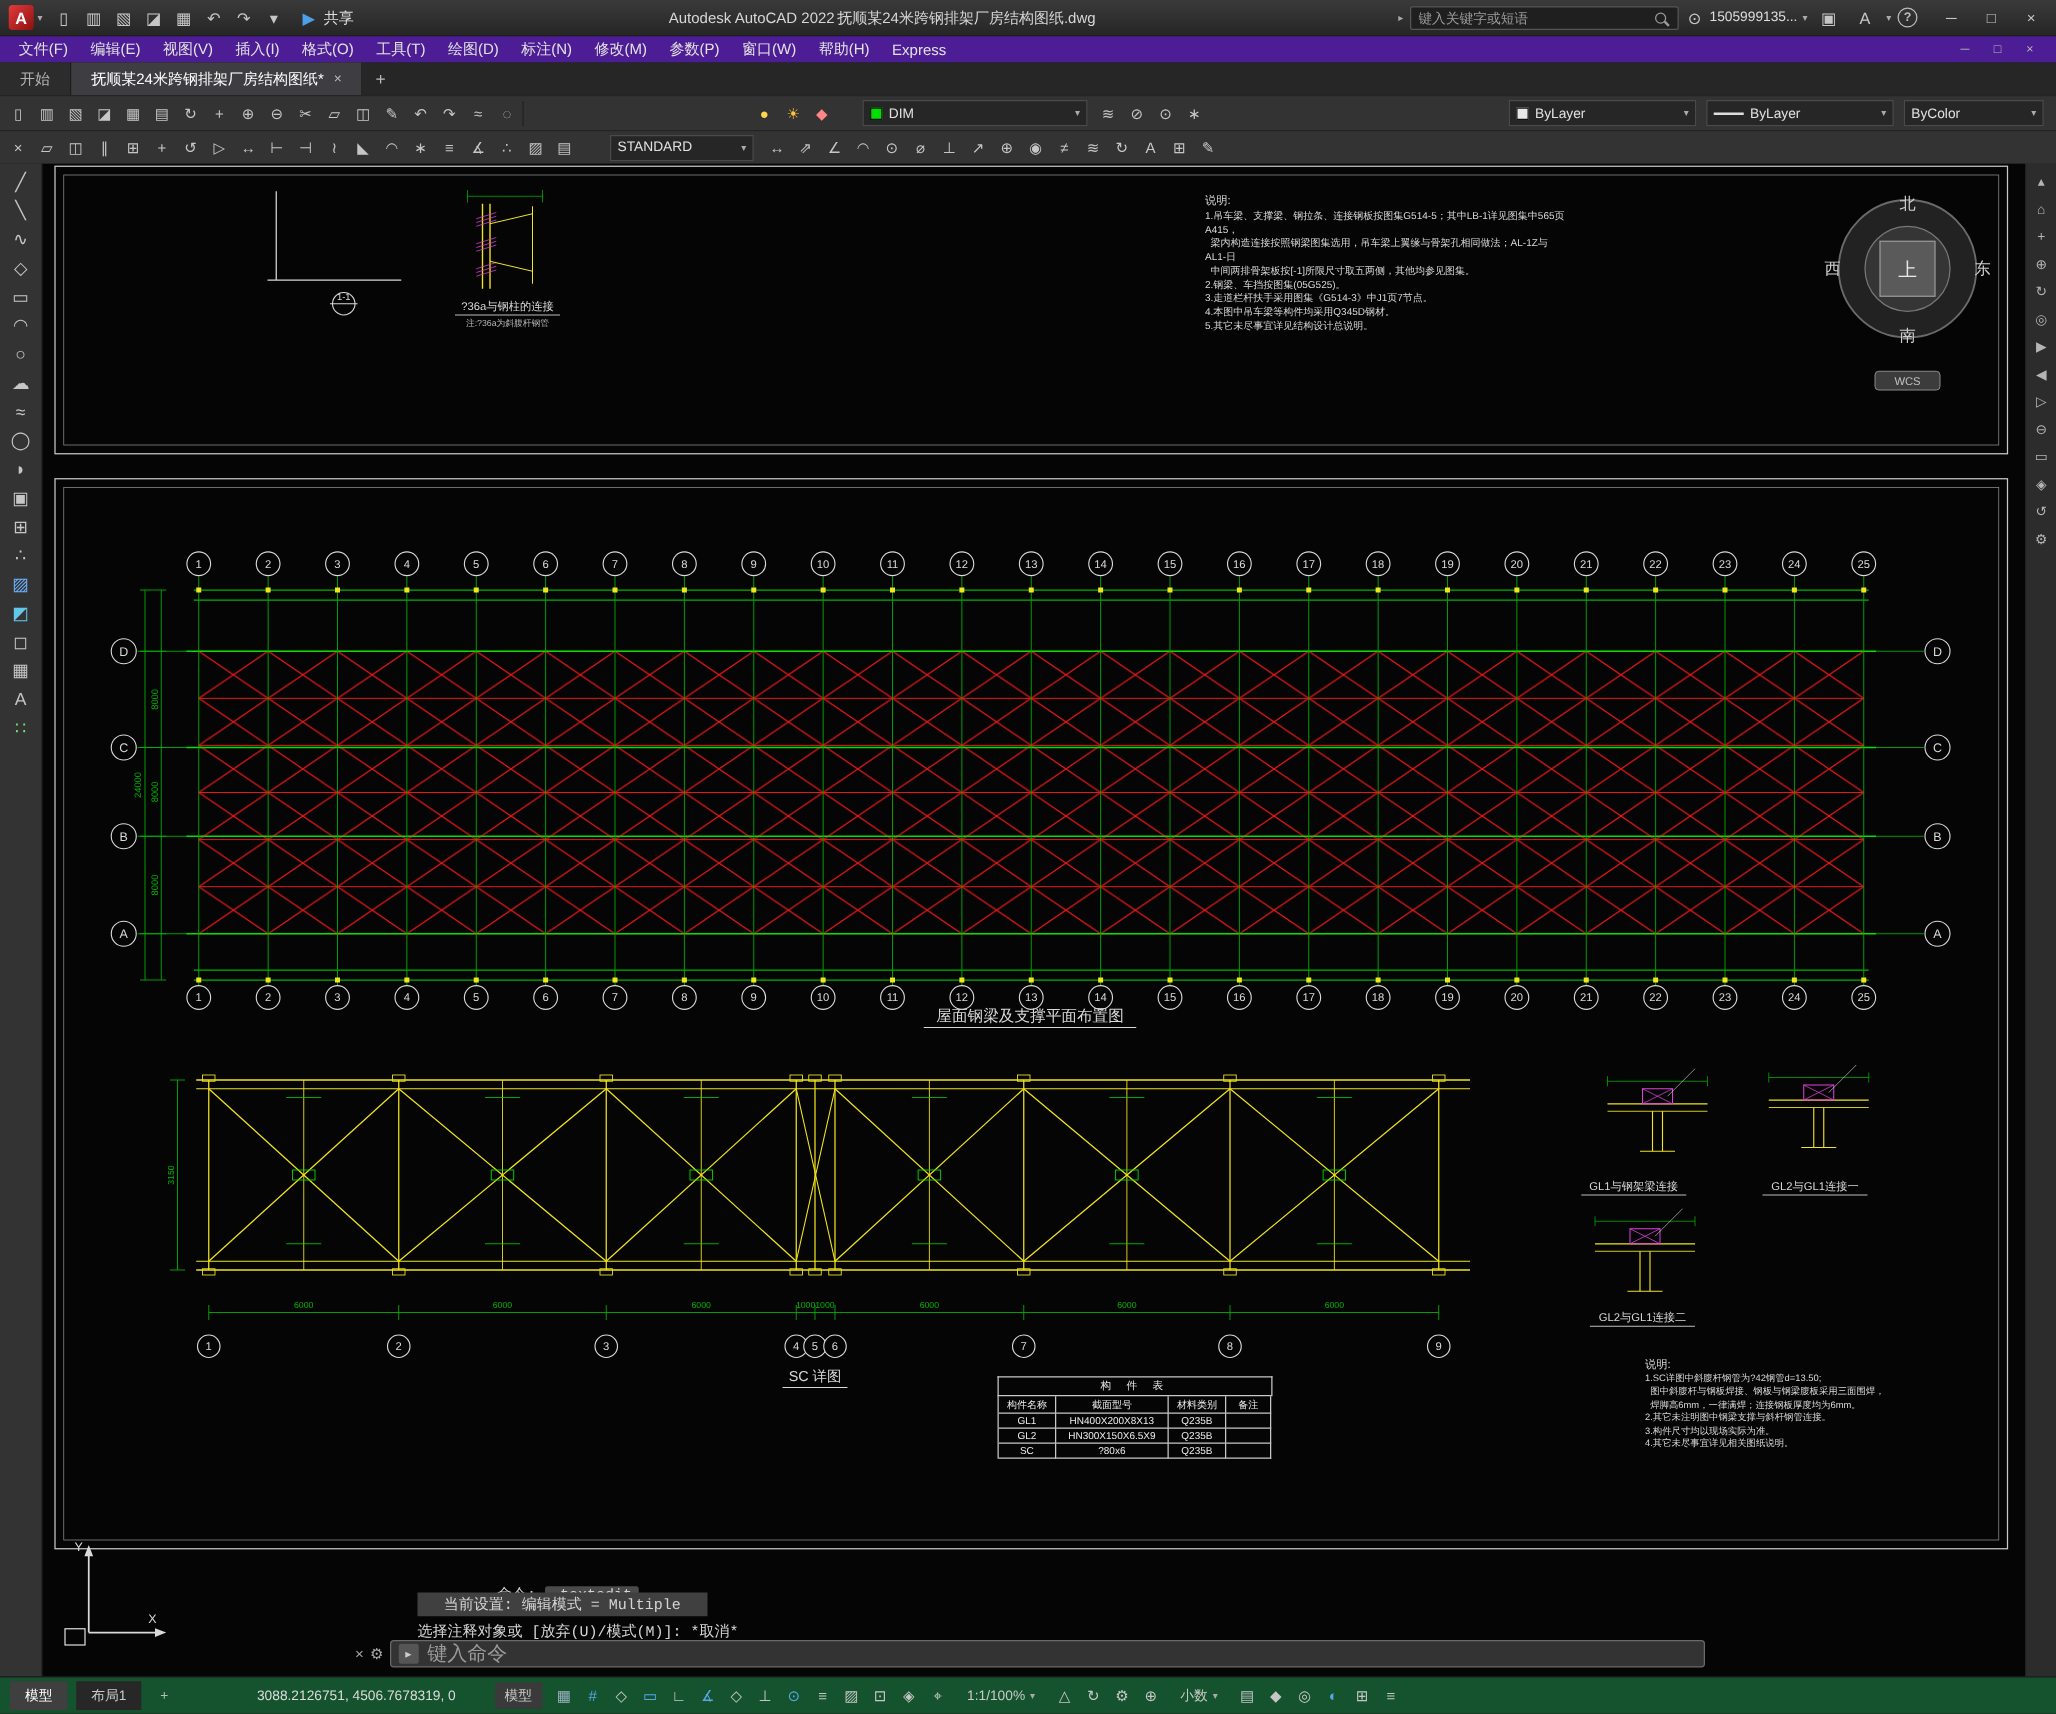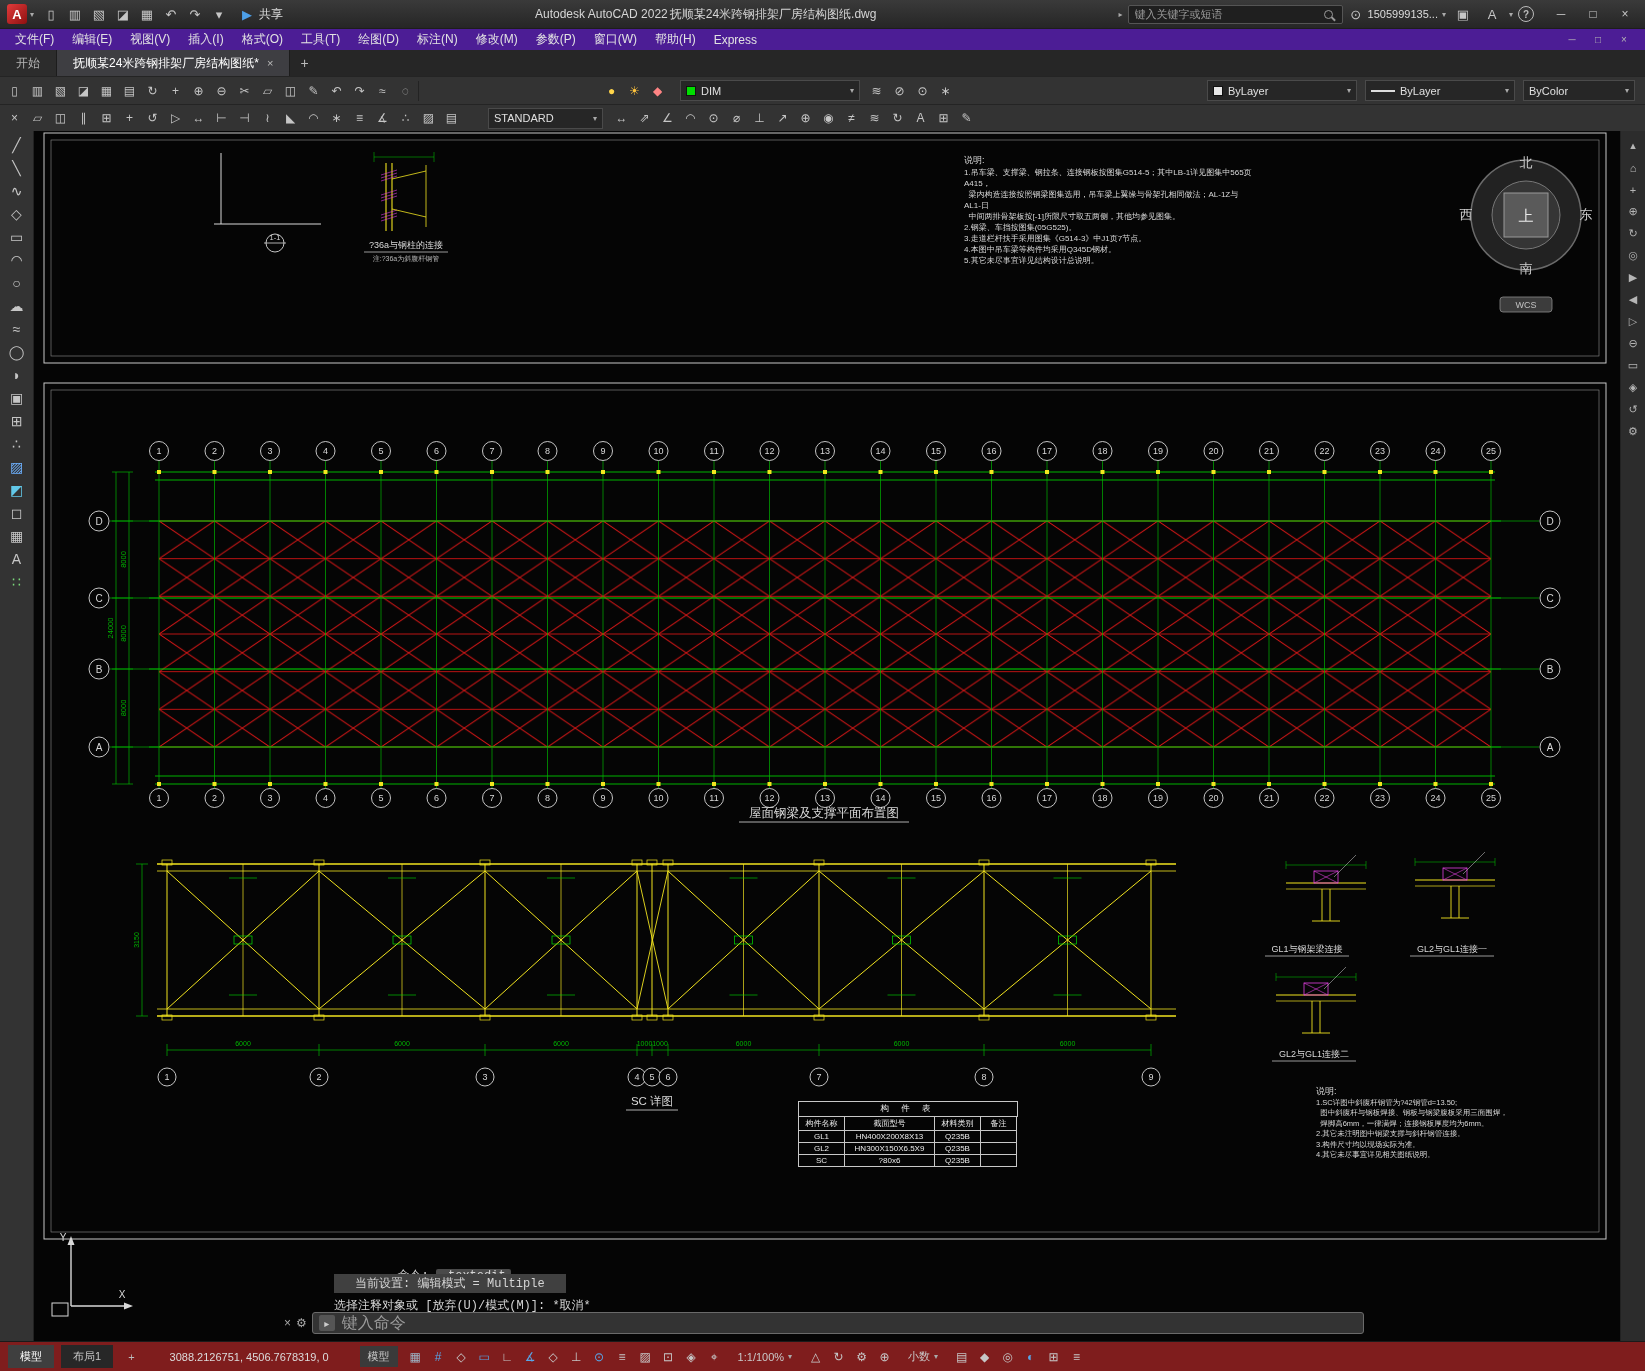--- a/index.html
+++ b/index.html
@@ -91,26 +91,26 @@
 #cmd3{left:300px;top:1166px}
 .cmd-input{position:absolute;left:250px;top:1181px;width:1080px;height:22px;display:flex;align-items:center;gap:5px}
 .ci-x,.ci-gear{color:#a8a8a8;font-size:12px;flex:none}
 .ci-field{flex:1;height:22px;background:rgba(60,60,60,.85);border:1px solid #6a6a6a;border-radius:3px;
   display:flex;align-items:center;padding:0 6px;gap:7px}
 .ci-prompt{color:#ccc;font-size:10px;background:#555;width:16px;height:16px;display:flex;
   align-items:center;justify-content:center;border-radius:2px;flex:none}
 .ci-ph{color:#9a9a9a;font-size:16px}
 
 
-.statusbar{height:30px;background:#7f1d1d;border-top:1px solid #1a1a1a;display:flex;align-items:center;
+.statusbar{height:30px;background:#14532d;border-top:1px solid #1a1a1a;display:flex;align-items:center;
   font-size:11px;color:#c9c9c9;padding:0 8px;gap:7px;flex:none}
 .sb-tab{padding:4px 12px;background:#272727}
 .sb-tab.active{background:#3f3f3f;color:#fff}
 .sb-plus{padding:4px 8px;color:#bbb}
-.sb-coords{margin-left:20px;color:#dcdcdc}
+.sb-coords{margin-left:56px;color:#dcdcdc}
 .sb-model{margin-left:24px;padding:3px 8px;background:#3a3a3a}
 .sb-icons{display:flex;gap:2px}
 .sb-icons .ico{width:21px;height:21px;font-size:12px}
 .sb-scale,.sb-units{display:flex;align-items:center;gap:4px;padding:0 6px}
 </style>
 </head>
 <body>
 
 <div class="app" data-name="autocad-window">
 
@@ -212,21 +212,21 @@
         <span data-name="redo-toolbar-icon" class="ico">↷</span>
         <span data-name="field-icon" class="ico">≈</span>
         <span data-name="view-icon" class="ico">◌</span>
       </div>
     <div class="sep"></div>
     <div class="sb-icons" style="margin-left:180px" data-name="layer-state-icons">
         <span data-name="layer-light-icon" class="ico" style="color: rgb(255, 213, 74);">●</span>
         <span data-name="layer-sun-icon" class="ico" style="color: rgb(255, 195, 61);">☀</span>
         <span data-name="layer-lock-icon" class="ico" style="color: rgb(255, 132, 132);">◆</span>
       </div>
-    <div class="combo" style="width:180px;margin-left:12px" data-name="layer-combo">
+    <div class="combo" style="width:180px;margin-left:22px" data-name="layer-combo">
       <span class="swatch" id="layer-swatch" data-name="layer-color-swatch" style="background: rgb(0, 221, 0);"></span>
       <span data-name="layer-name">DIM</span>
       <span class="dd" data-name="layer-combo-caret-icon">▾</span>
     </div>
     <div class="sb-icons" style="margin-left:6px" data-name="layer-tool-icons">
         <span data-name="layer-properties-icon" class="ico">≋</span>
         <span data-name="layer-off-icon" class="ico">⊘</span>
         <span data-name="layer-isolate-icon" class="ico">⊙</span>
         <span data-name="layer-freeze-icon" class="ico">∗</span>
       </div>

